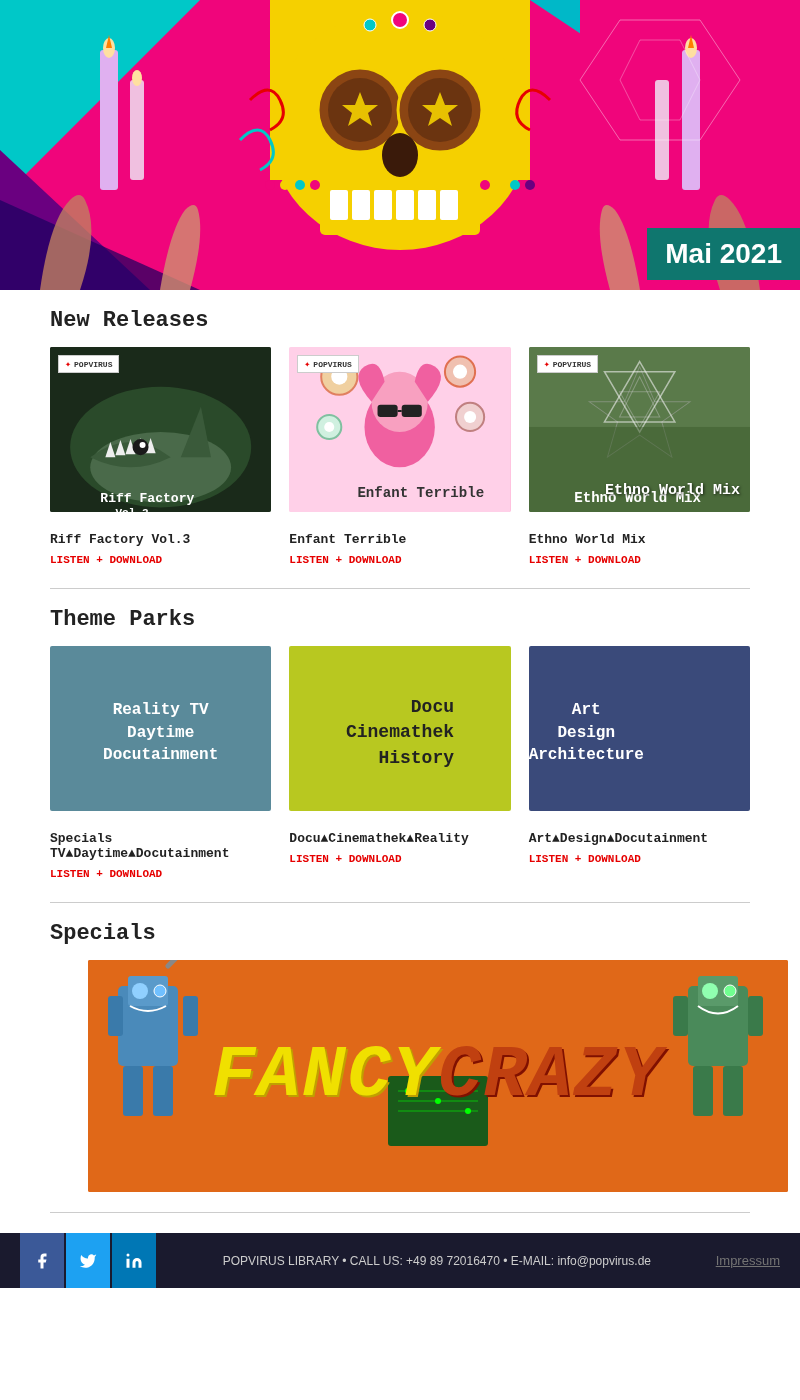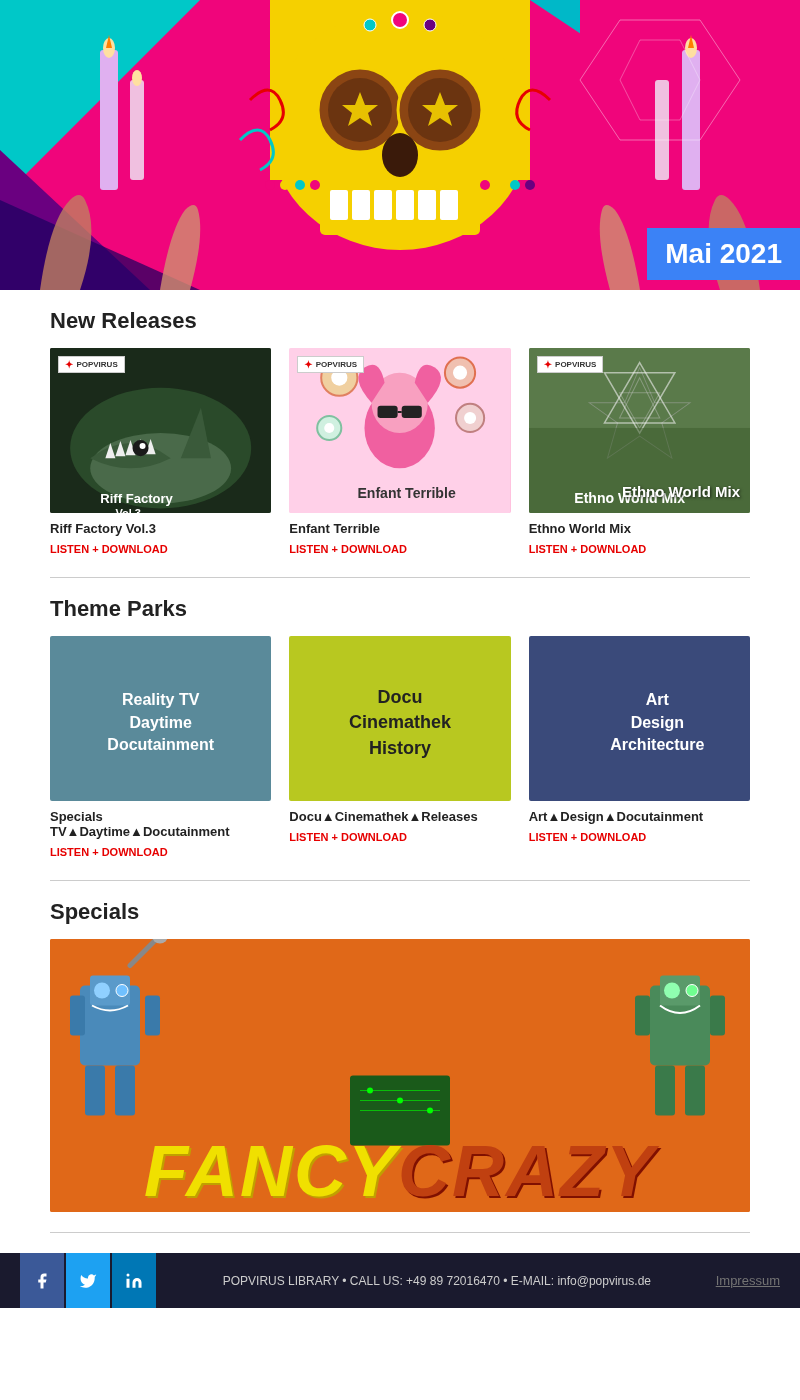--- a/index.html
+++ b/index.html
@@ -11,30 +11,31 @@
       width: 800px;
       height: 290px;
       background: #f0057b;
       overflow: hidden;
     }
     
     .date-badge {
       position: absolute;
       bottom: 10px;
       right: 0;
-      background: #3b82f6;
+      background: #0f766e;
       color: #fff;
       font-size: 28px;
       font-weight: bold;
       padding: 10px 18px;
     }
 
     
     .section {
       padding: 18px 50px 10px 50px;
+      font-family: Liberation Mono, monospace;
     }
     .section-title {
       font-size: 22px;
       font-weight: bold;
       color: #222;
       margin-bottom: 14px;
     }
     .section-divider {
       border: none;
       border-top: 1px solid #ccc;
@@ -65,21 +66,21 @@
       font-size: 15px;
       font-weight: bold;
       text-align: right;
       text-shadow: 1px 1px 3px rgba(0,0,0,0.7);
       line-height: 1.2;
     }
     .card-label {
       font-size: 13px;
       font-weight: bold;
       color: #222;
-      margin-top: 8px;
+      margin-top: 20px;
       margin-bottom: 3px;
     }
     .card-link {
       font-size: 11px;
       font-weight: bold;
       color: #e60000;
       text-transform: uppercase;
       text-decoration: none;
       cursor: pointer;
     }
@@ -108,46 +109,46 @@
     .card-docu {
       background: #b8c820;
       display: flex;
       align-items: center;
       justify-content: center;
     }
     .card-art {
       background: #3a4a7a;
       display: flex;
       align-items: center;
-      justify-content: center;
-      padding-left: 36px;
     }
     .theme-card-text {
       color: #fff;
       font-size: 16px;
       font-weight: bold;
       text-align: center;
       line-height: 1.4;
       margin-top: 9px;
     }
     .card-docu .theme-card-text {
       color: #222;
+      text-align: right;
     }
 
     
     .specials-img {
       width: 100%;
-      height: 273px;
+      height: 232px;
       background: linear-gradient(135deg, #e06010 0%, #f07820 50%, #e06010 100%);
       display: flex;
-      align-items: flex-end;
+      align-items: center;
       justify-content: center;
       position: relative;
       overflow: hidden;
       border-radius: 2px;
+      margin-left: 38px;
     }
     .fancycrazy-text {
       font-size: 72px;
       font-weight: 900;
       letter-spacing: 2px;
       position: relative;
       z-index: 2;
     }
     .fancy-part {
       color: #f0e000;
@@ -432,21 +433,21 @@
       <div class="card-label">Specials TV▲Daytime▲Docutainment</div>
       <a class="card-link">LISTEN + DOWNLOAD</a>
     </div>
 
     <div class="card">
       <div class="card-img card-docu">
         <div class="theme-card-text" style="color:#222;font-size:18px;font-weight:bold;">
           Docu<br>Cinemathek<br>History
         </div>
       </div>
-      <div class="card-label">Docu▲Cinemathek▲Releases</div>
+      <div class="card-label">Docu▲Cinemathek▲Reality</div>
       <a class="card-link">LISTEN + DOWNLOAD</a>
     </div>
 
     <div class="card">
       <div class="card-img card-art">
         <div class="theme-card-text">
           Art<br>Design<br>Architecture
         </div>
       </div>
       <div class="card-label">Art▲Design▲Docutainment</div>

